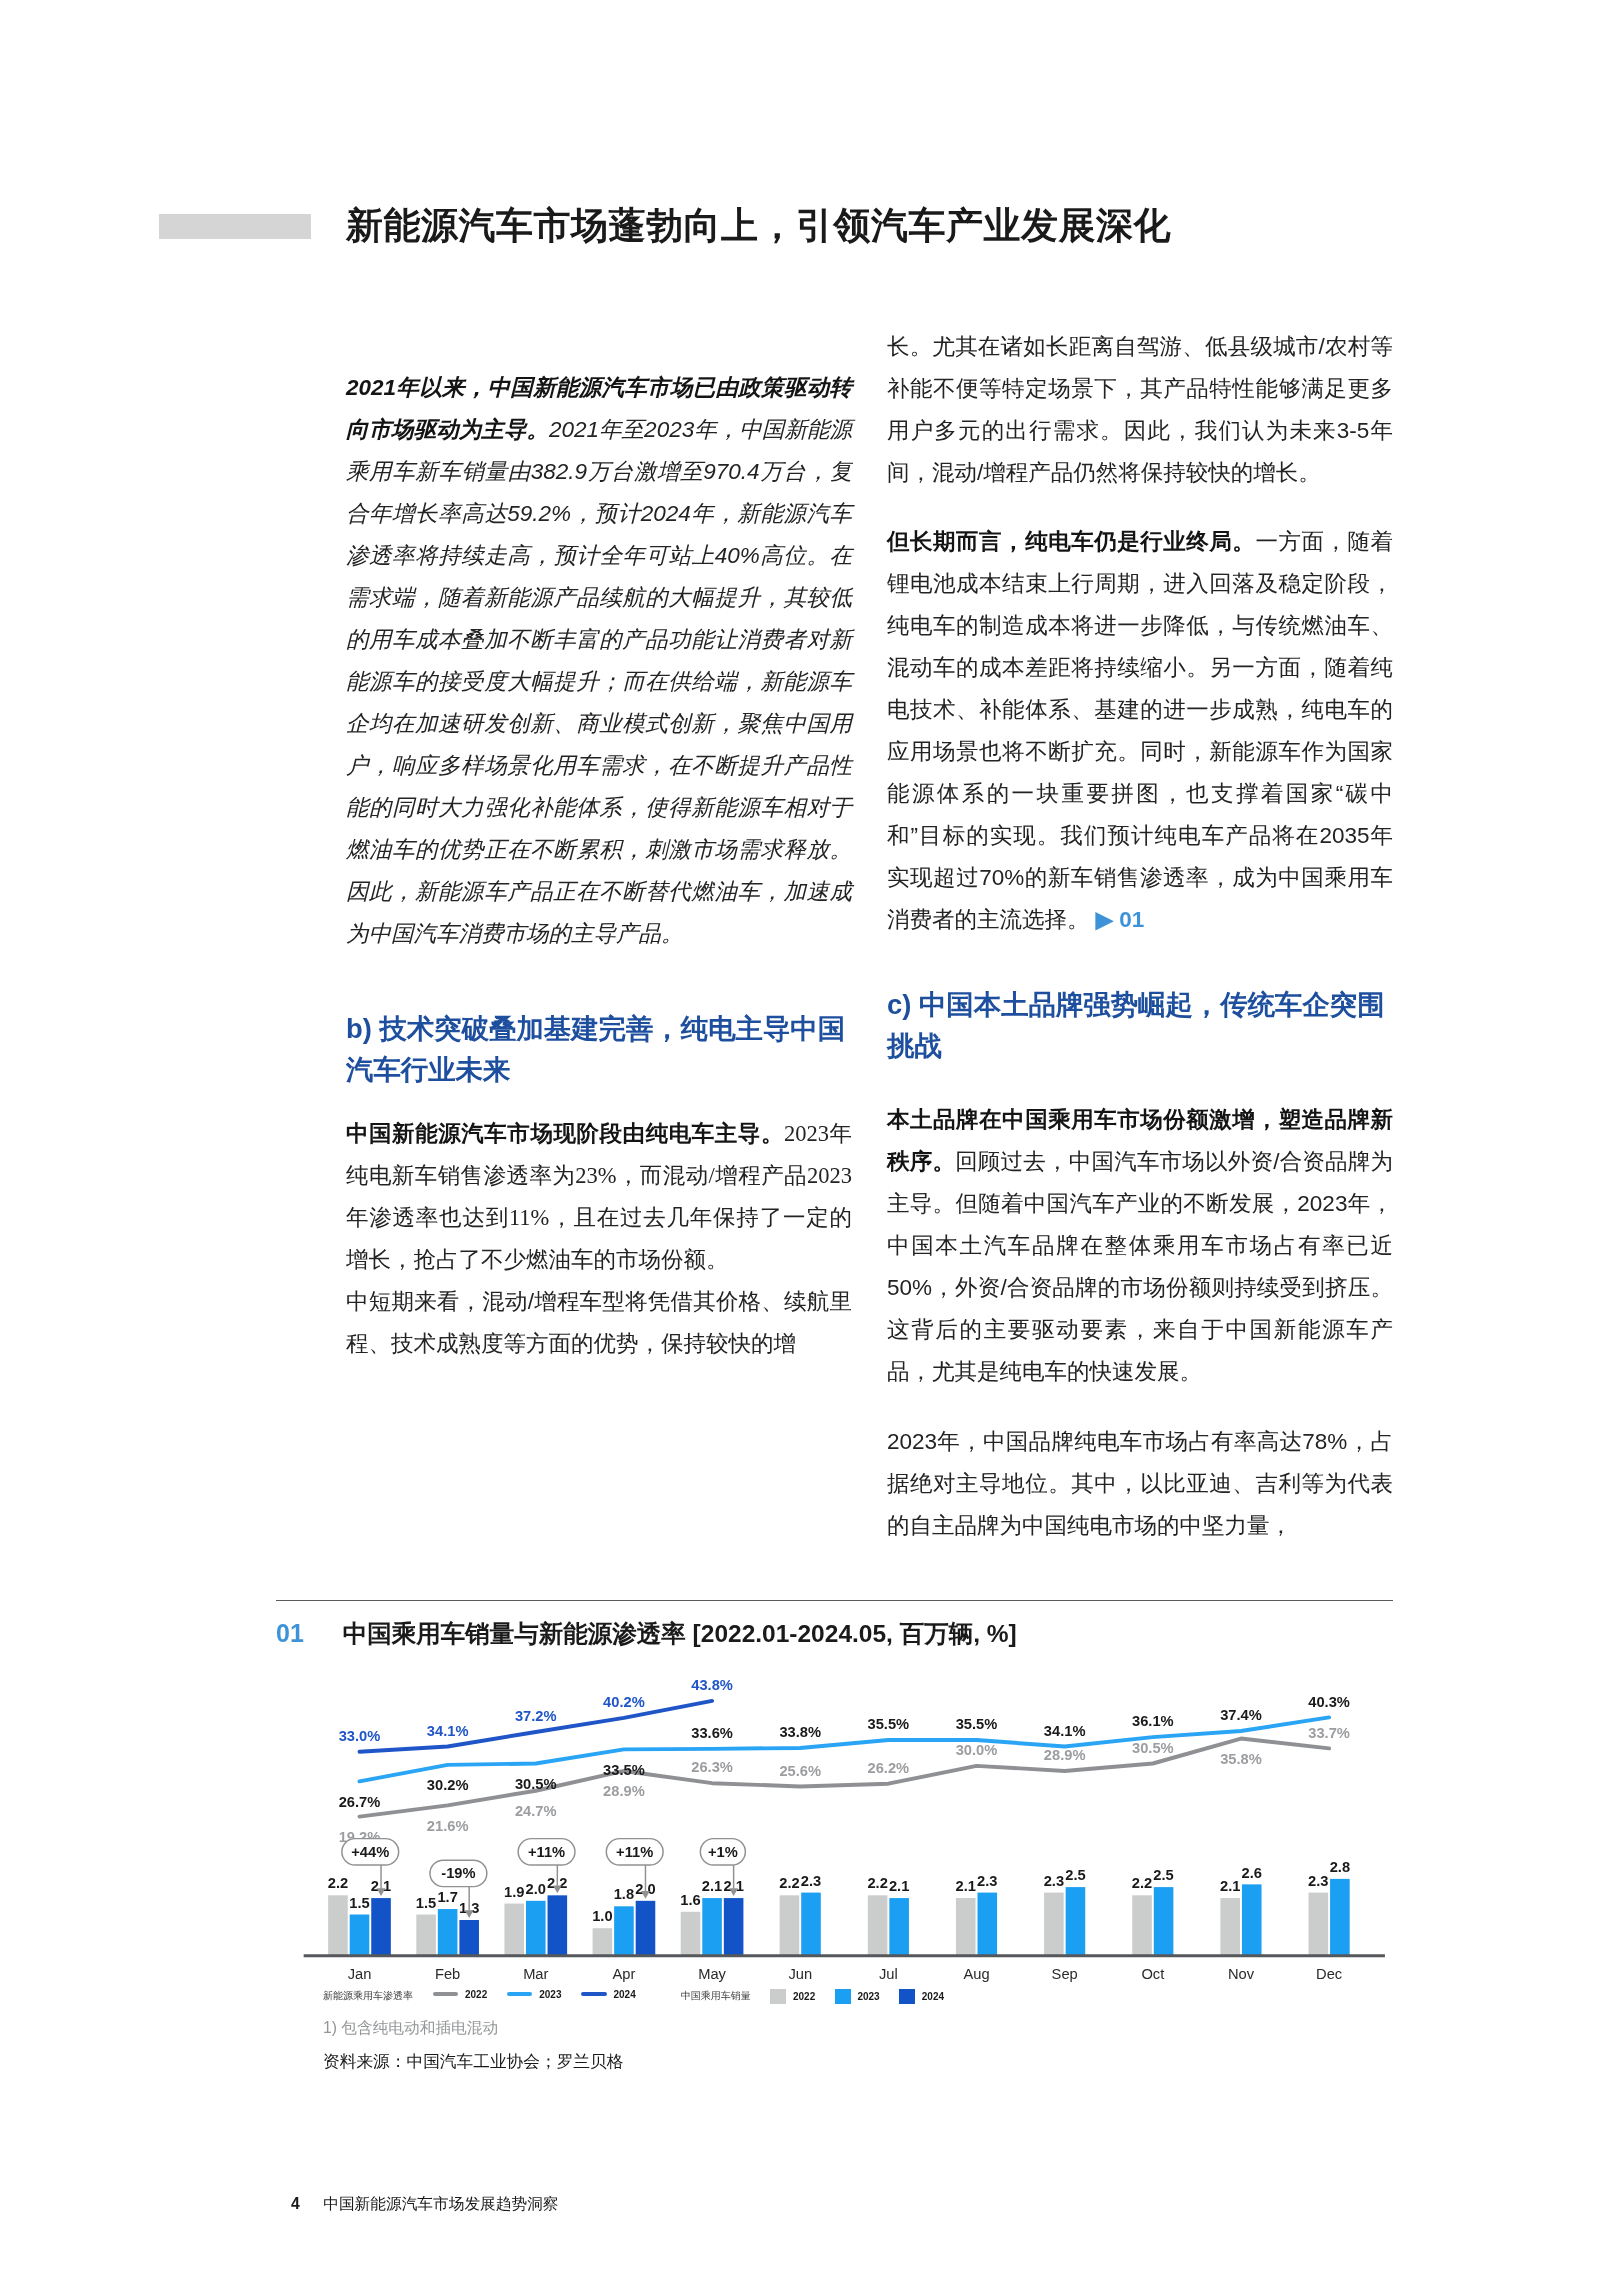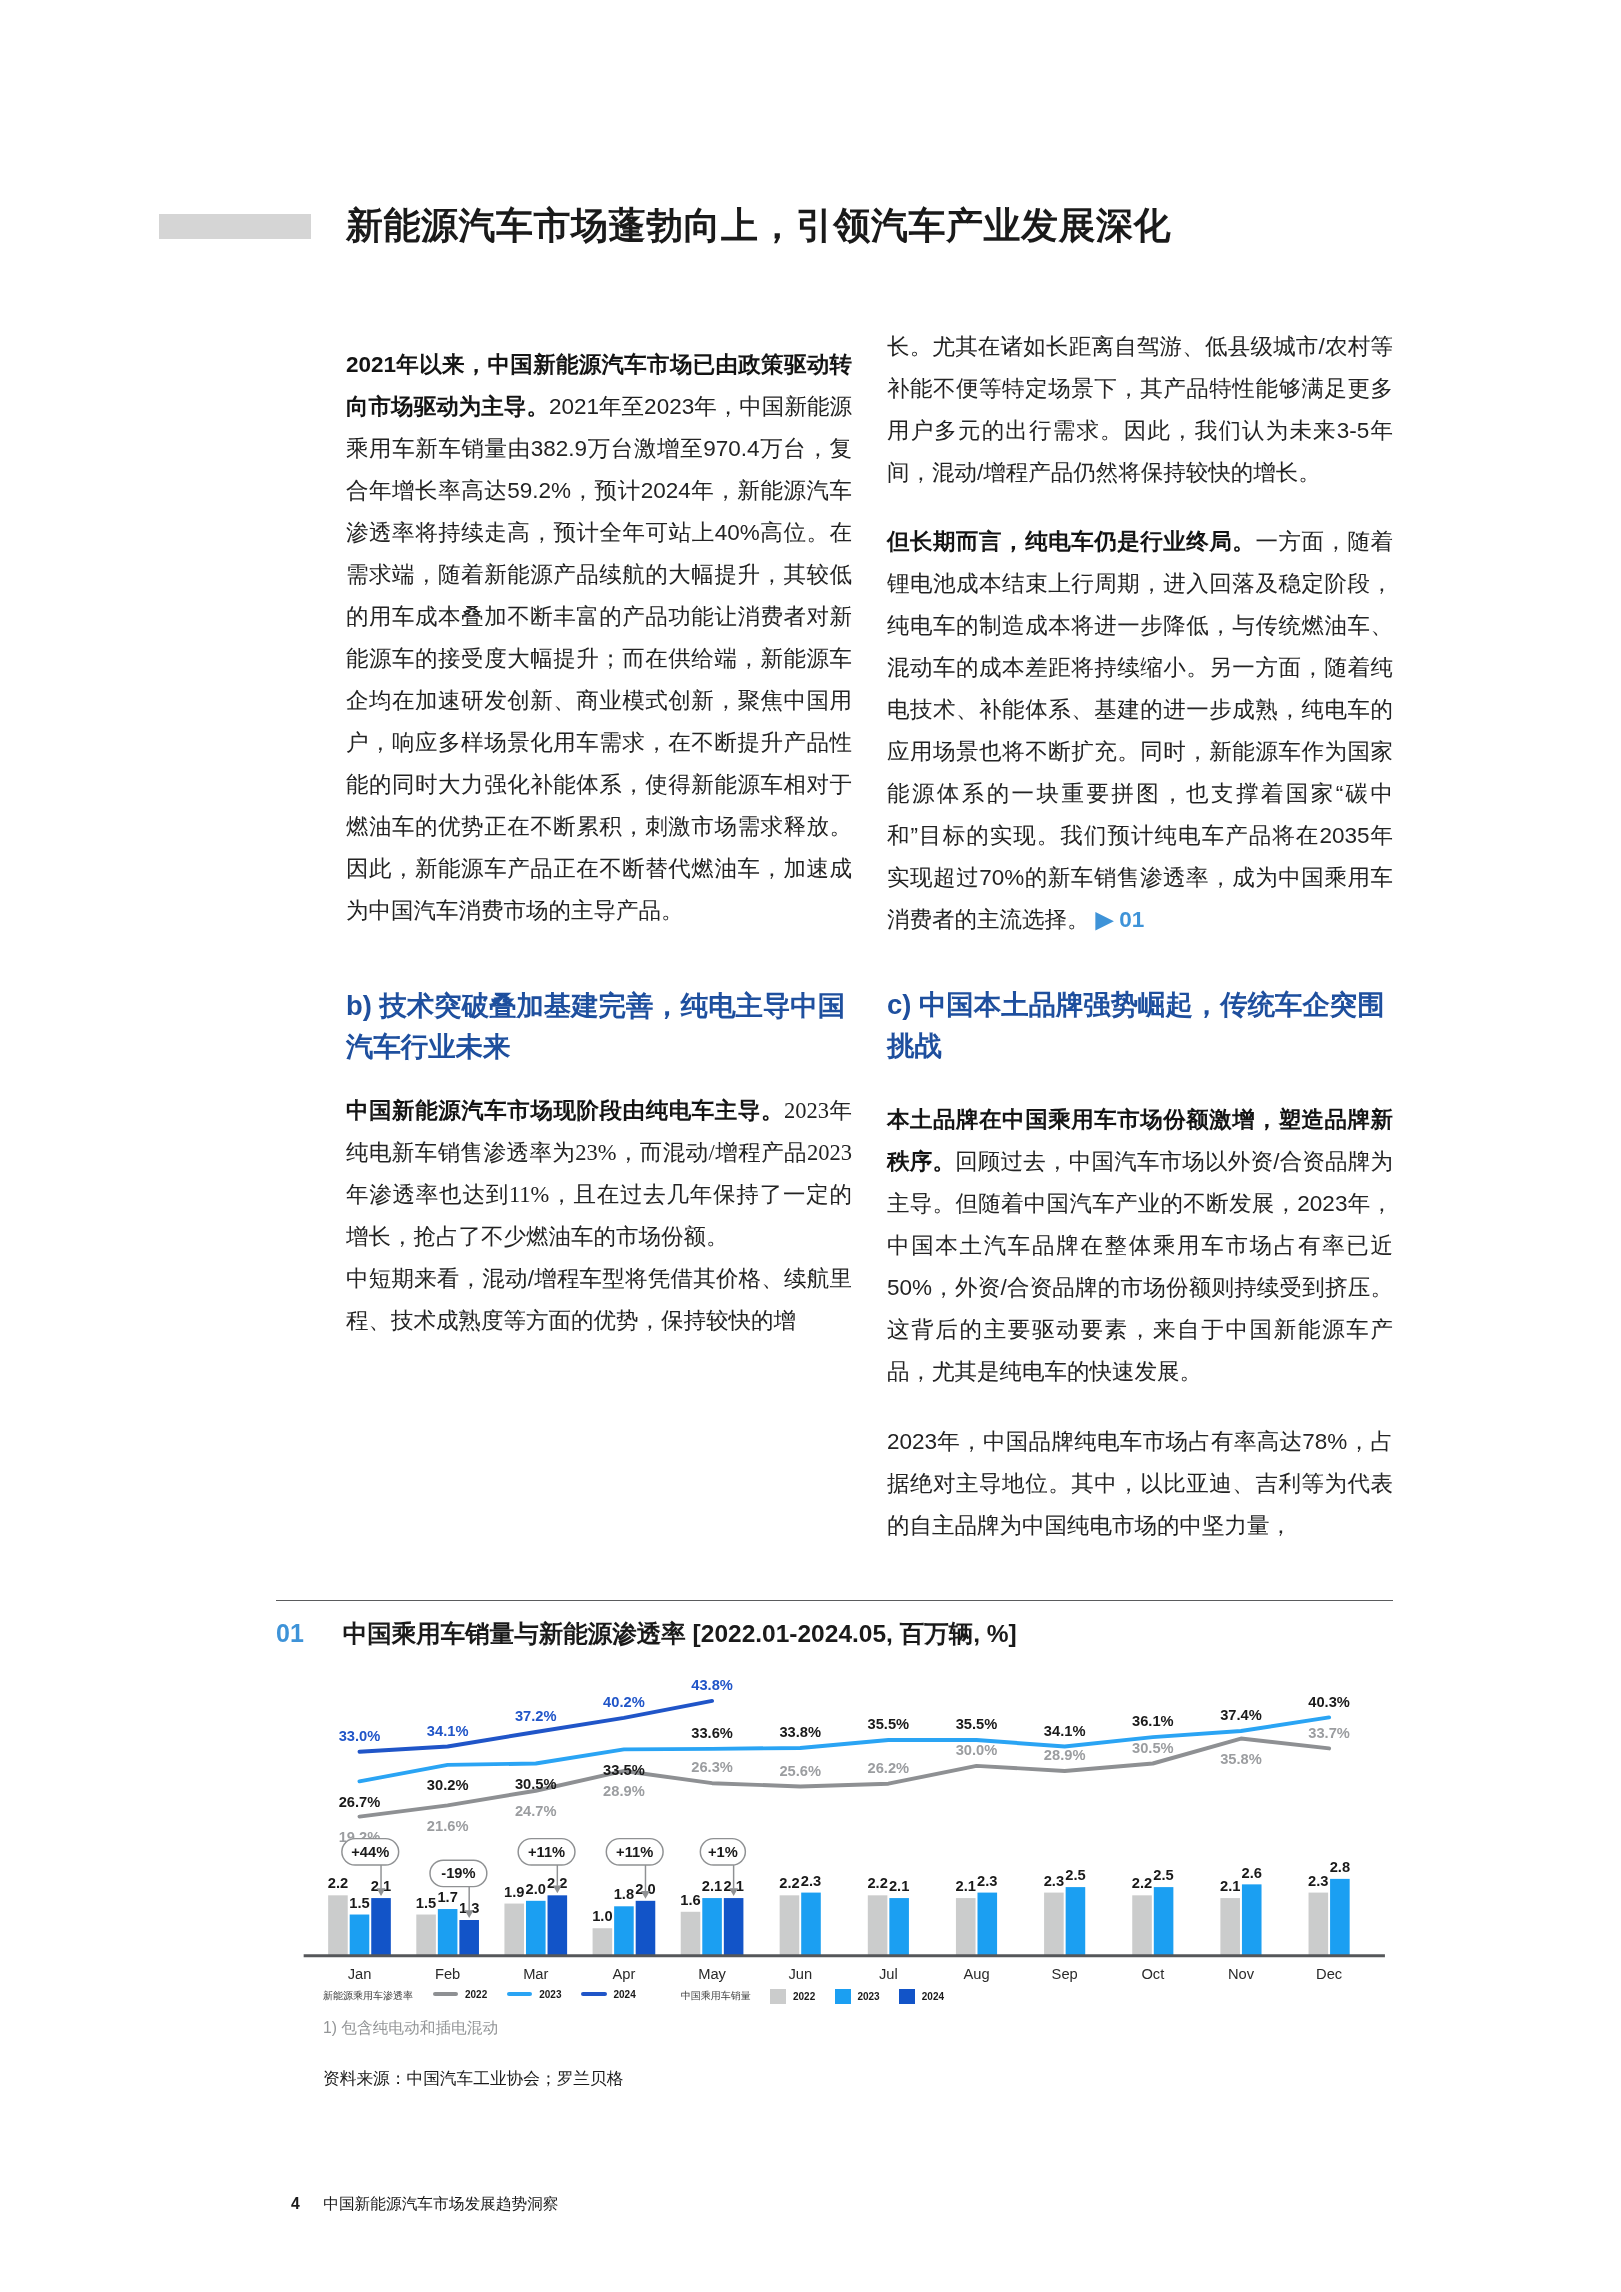--- a/index.html
+++ b/index.html
@@ -8,42 +8,42 @@
   .kicker-rect{position:absolute;left:159px;top:214px;width:152px;height:24.5px;background:#d5d5d5;}
   h1.title{position:absolute;left:346px;top:202px;margin:0;font-size:37px;line-height:47px;
            font-weight:700;color:#1a1a1a;letter-spacing:0.5px;white-space:nowrap;}
   .col{position:absolute;top:326px;width:506px;}
   .col-left{left:346px;}
   .col-right{left:887px;}
   .sec{margin:0;font-size:27.4px;line-height:41px;font-weight:700;color:#1e4f9e;}
   .body{margin:0;font-size:22.5px;line-height:42px;text-align:justify;color:#232323;}
   .body .b{font-weight:700;color:#141414;}
   .body .accent{color:#3e93d8;font-weight:700;}
-  .mt-a{margin-top:18px;}
+  .mt-a{margin-top:41px;font-style:italic;}
   .mt-b{margin-top:53px;}
   .mt-c{margin-top:23px;font-family:Liberation Serif, serif;}
   .mt-r1{margin-top:27.4px;}
   .mt-r2{margin-top:43px;}
   .mt-r3{margin-top:33px;}
   .mt-r4{margin-top:28px;}
   .chart-block{position:absolute;left:276px;top:1600px;width:1117px;}
   .rule{border-top:1px solid #5a5b5d;height:0;}
   .chart-head{display:flex;align-items:baseline;padding-top:15.7px;}
   .chart-no{color:#3e93d8;font-size:25px;font-weight:700;}
   .chart-title{margin-left:39px;font-size:24.5px;font-weight:700;color:#1a1a1a;}
   #chart-svg{display:block;margin-top:3.9px;}
   .legend{display:flex;align-items:flex-start;padding-left:47px;margin-top:2px;
           font-size:10px;color:#3c3c3c;gap:19.6px;}
   .lg-item{display:flex;align-items:center;gap:6.9px;}
   .lg-year{font-weight:700;color:#1a1a1a;}
   .lg-line{width:25.5px;height:3.9px;border-radius:2px;}
   .lg-sq{width:15.7px;height:15.7px;}
   .lg-gap{margin-left:25.5px;}
   .footnote{padding-left:47px;margin-top:13.7px;font-size:15.7px;color:#939597;}
-  .source{padding-left:47px;margin-top:28px;font-size:16.7px;color:#1a1a1a;}
+  .source{padding-left:47px;margin-top:11px;font-size:16.7px;color:#1a1a1a;}
   footer.pfoot{position:absolute;left:291px;top:2194px;display:flex;align-items:baseline;
                gap:23.5px;font-size:15.7px;color:#1a1a1a;}
   .pageno{font-weight:700;}
 </style>
 </head>
 <body>
 
 <div class="page">
 
   <div class="kicker-rect"></div>

